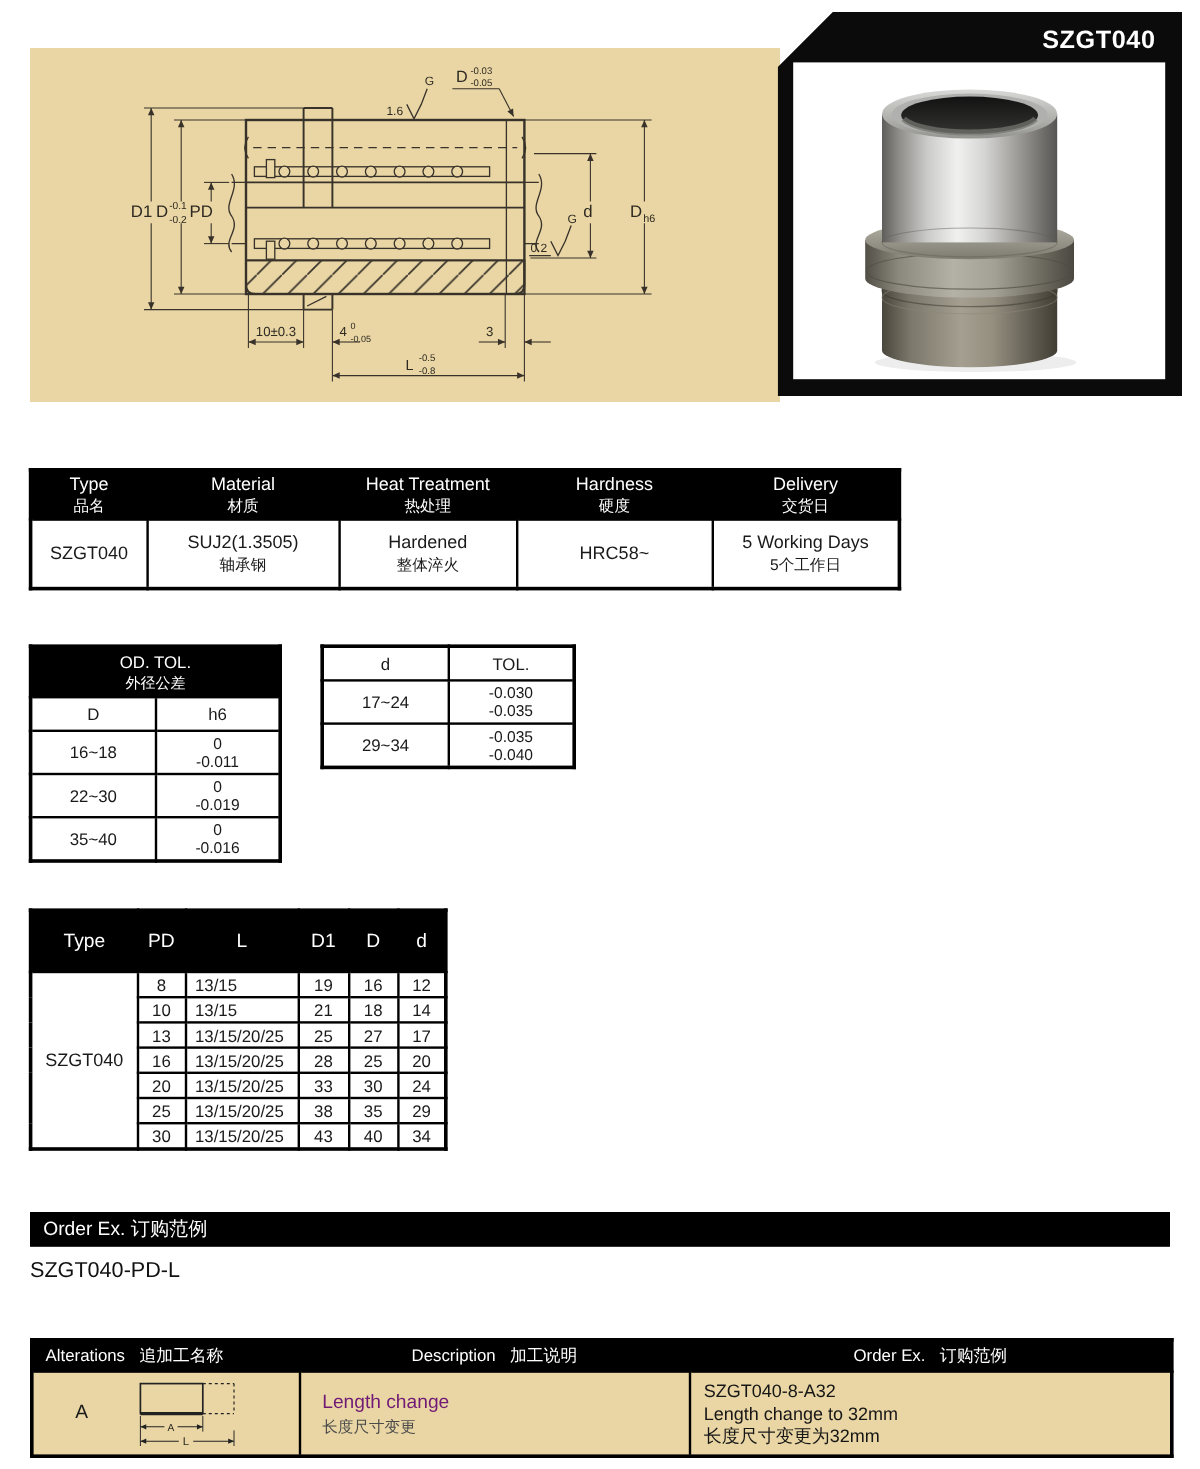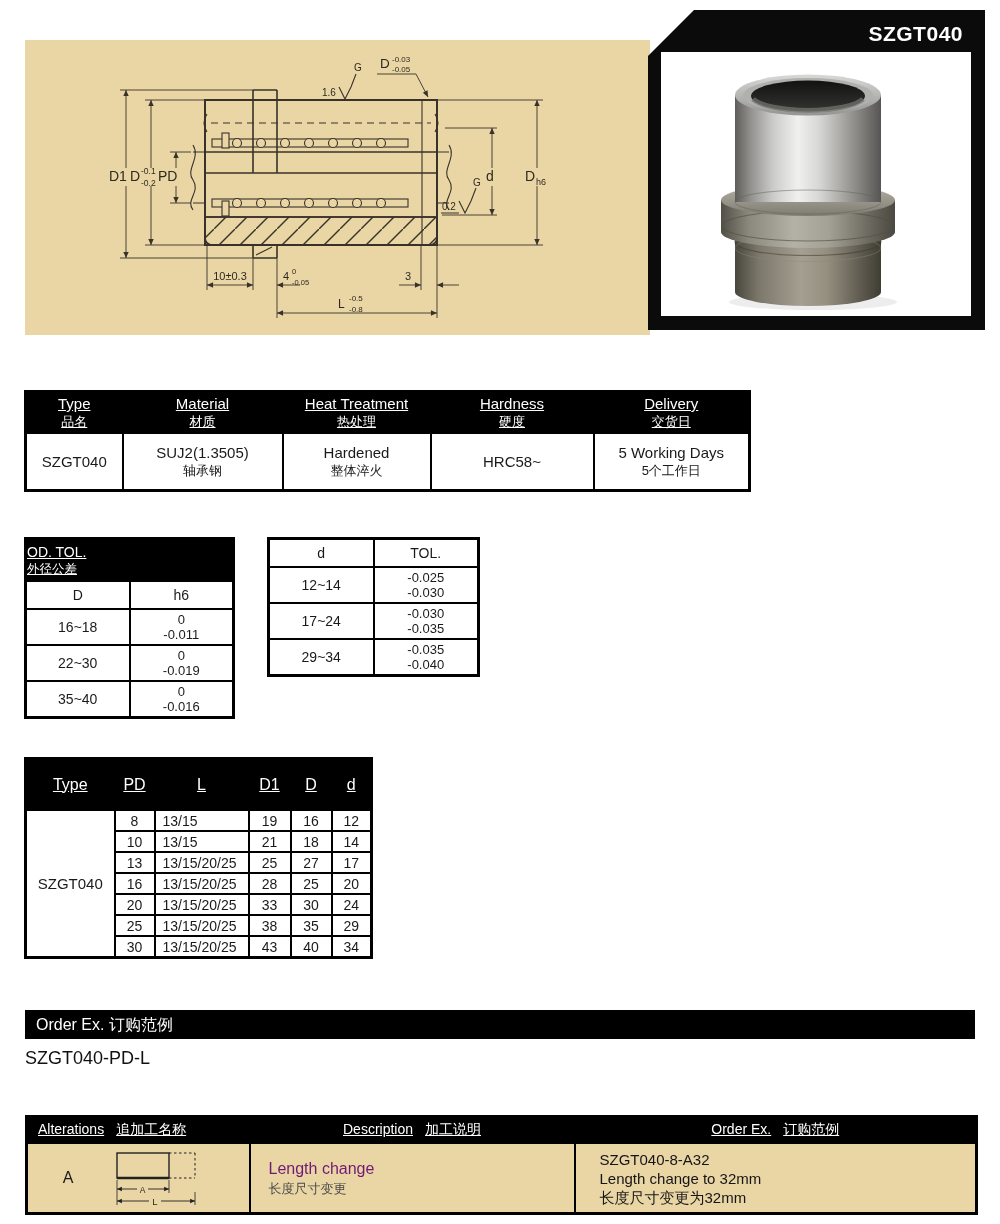--- a/index.html
+++ b/index.html
@@ -13,33 +13,33 @@
   
   .photo-frame{left:648px;top:10px;width:337px;height:320px;background:#0b0b0b;
                clip-path:polygon(46px 0,100% 0,100% 100%,0 100%,0 46px);}
   .photo-title{position:absolute;top:12px;right:22px;color:#fff;font-size:21px;
                font-weight:bold;letter-spacing:.5px;}
   .photo-inner{position:absolute;left:13px;top:42px;width:310px;height:264px;background:#fff;}
 
   
   table{border-collapse:collapse;table-layout:fixed;}
   td,th{border:2px solid #000;font-weight:normal;}
-  .hdr{background:#000;color:#fff;text-decoration:underline;}
+  .hdr{background:#000;color:#fff;}
   .en{display:block;line-height:18px;font-size:15px;}
   .cn{display:block;line-height:17px;font-size:13px;}
 
   
   .spec-table{left:24px;top:390px;}
   .spec-table table{width:724px;border:3px solid #000;}
   .spec-table th{height:37px;padding:1px 0;text-align:center;}
   .spec-table td{height:53px;text-align:center;font-size:15px;}
 
   
   .tol table{border:3px solid #000;}
-  .tol th.title{height:38px;text-align:left;padding:1px 0;}
+  .tol th.title{height:38px;text-align:center;padding:1px 0;}
   .tol .colname td{height:24px;text-align:center;font-size:14px;}
   .tol .data td{height:32px;text-align:center;font-size:14px;}
   .tol .t2{display:block;line-height:15px;font-size:13px;}
   .od-table{left:24px;top:537px;} .od-table table{width:208px;}
   .id-table{left:267px;top:537px;} .id-table table{width:210px;}
 
   
   .dim-table{left:24px;top:757px;}
   .dim-table table{width:346px;border:3px solid #000;}
   .dim-table th{height:47px;font-size:16px;text-align:center;}
@@ -57,21 +57,21 @@
   .alt-table table{width:950px;border:3px solid #000;}
   .alt-table th{height:24px;font-size:14px;padding:0;}
   .alt-table th .sp{margin-left:12px;}
   .alt-table th.h1{text-align:left;padding-left:10px;}
   .alt-table td{height:66px;background:#e9d6a4;vertical-align:middle;}
   .alt-code{display:flex;align-items:center;}
   .alt-code .code{width:78px;text-align:center;font-size:16px;}
   .alt-desc{padding-left:18px;}
   .alt-desc .l1{font-size:16px;color:#701a75;line-height:22px;}
   .alt-desc .l2{font-size:13px;color:#4a4a4a;line-height:18px;}
-  .alt-order{padding-left:24px;margin-left:47px;}
+  .alt-order{padding-left:11px;margin-left:47px;}
   .alt-order .l{font-size:15px;color:#161616;line-height:19px;}
 
   svg text{font-family:"Liberation Sans", sans-serif;fill:#2e2a22;}
 </style>
 </head>
 <body>
 
 <div class="page">
 
   <div class="abs drawing-area">
@@ -358,27 +358,20 @@
       <colgroup>
           <col style="width:105px">
           <col style="width:105px">
         </colgroup>
       <tbody>
       <tr class="colname">
         <td>d</td>
         <td>TOL.</td>
           </tr>
       <tr class="data">
-        <td>12~14</td>
-        <td>
-              <span class="t2">-0.025</span>
-              <span class="t2">-0.030</span>
-            </td>
-          </tr>
-      <tr class="data">
         <td>17~24</td>
         <td>
               <span class="t2">-0.030</span>
               <span class="t2">-0.035</span>
             </td>
           </tr>
       <tr class="data">
         <td>29~34</td>
         <td>
               <span class="t2">-0.035</span>

